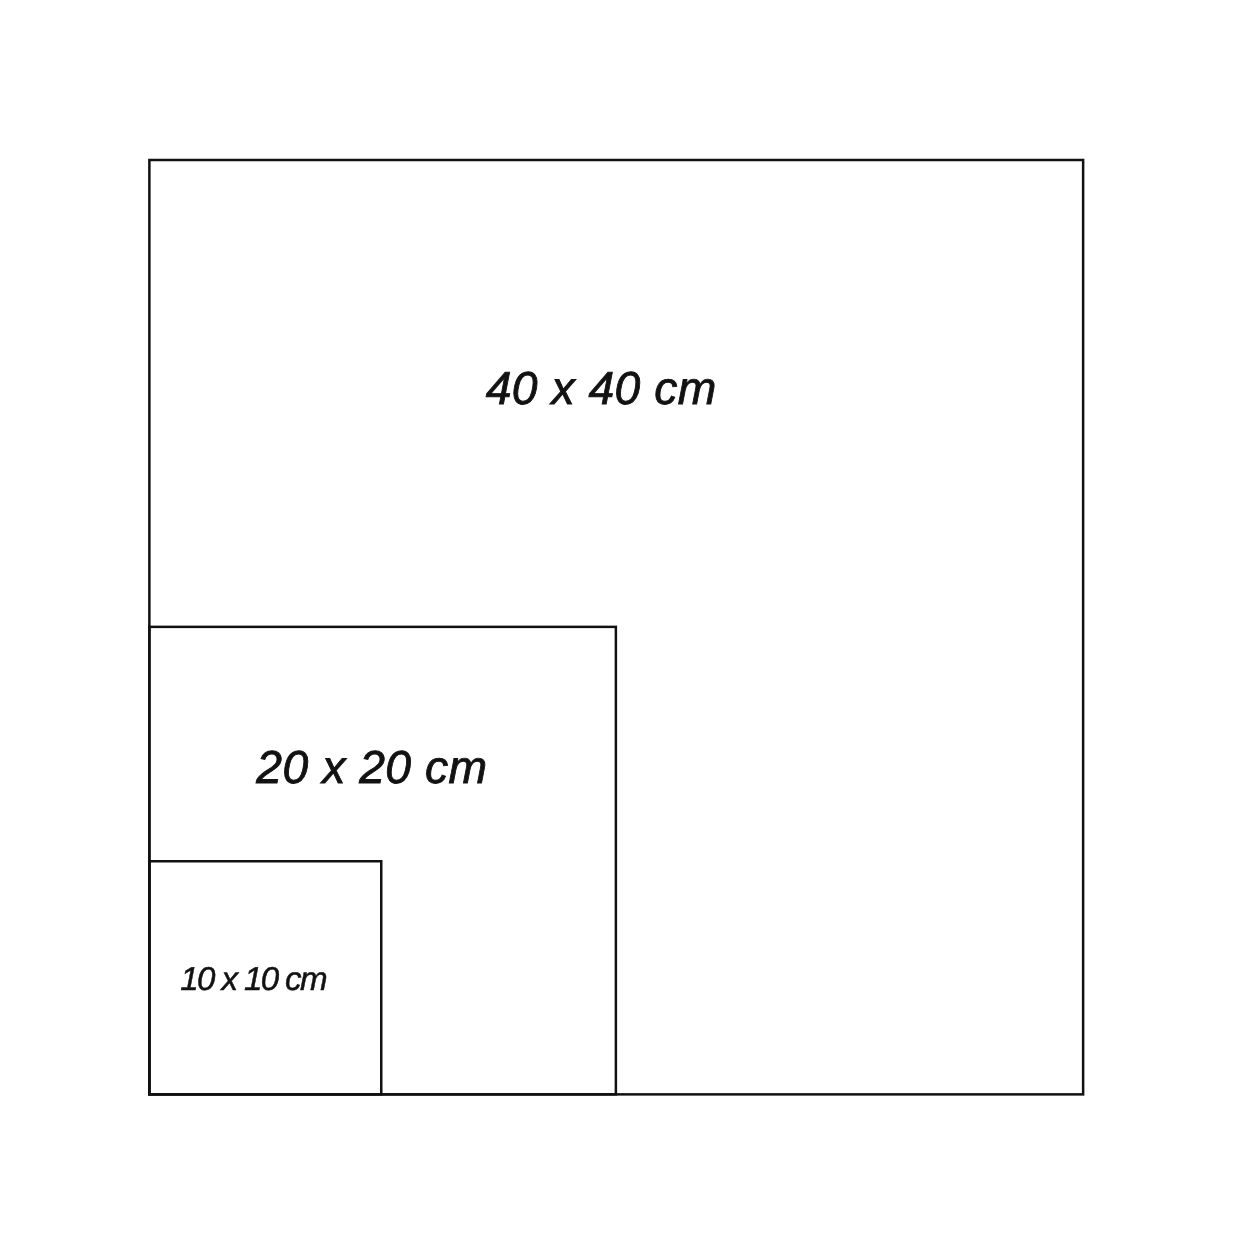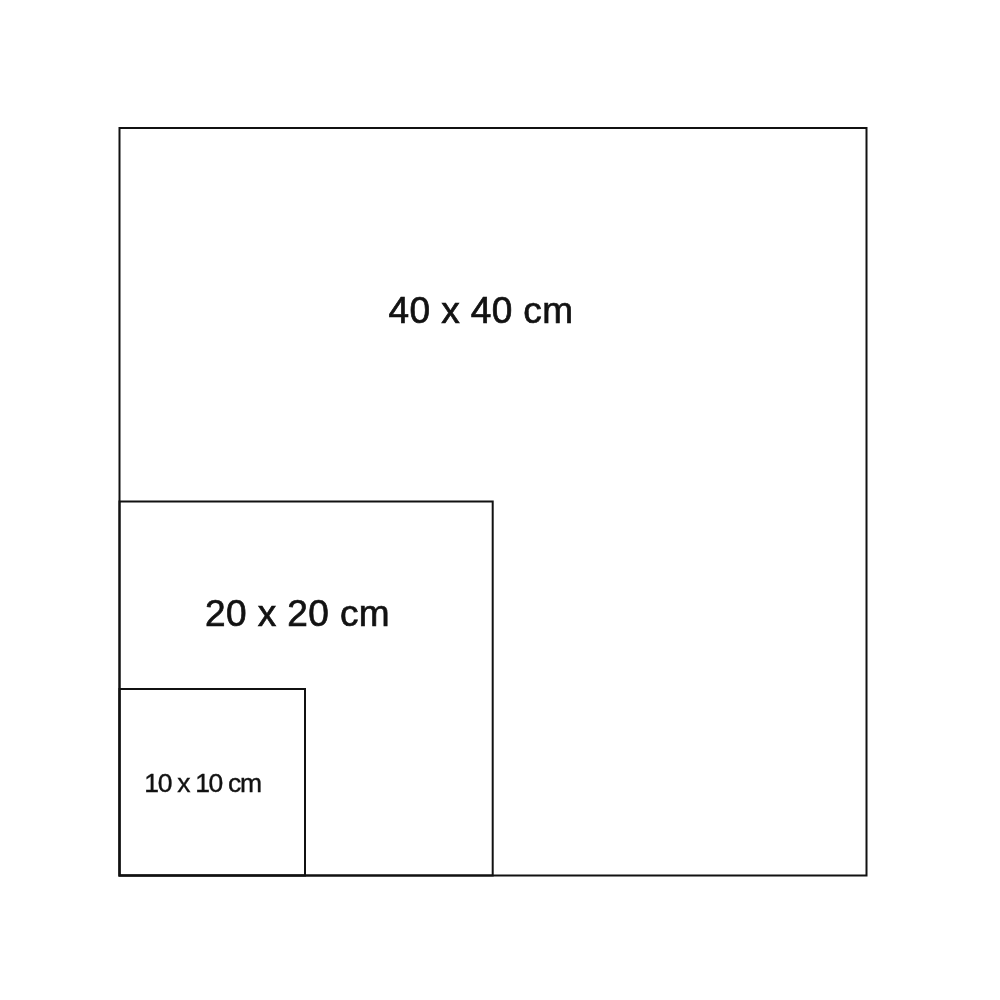--- a/index.html
+++ b/index.html
@@ -1,17 +1,17 @@
 <!DOCTYPE html>
 <html><head>
 <meta charset="utf-8">
 <style>
   html,body{margin:0;padding:0;background:#ffffff;}
   .canvas{position:relative;width:1000px;height:1000px;background:#f0abfc;overflow:hidden;
-          font-family:"Liberation Sans", sans-serif;}
+          font-family:"Liberation Sans", sans-serif;font-style:italic;}
   svg text{font-family:"Liberation Sans", sans-serif;fill:#121212;stroke:#121212;}
 </style>
 </head>
 <body>
 
 <div class="canvas">
 <svg width="1000" height="1000" viewBox="0 0 1000 1000" xmlns="http://www.w3.org/2000/svg">
 
   <rect x="0" y="0" width="1000" height="1000" fill="#ffffff"></rect>
 

